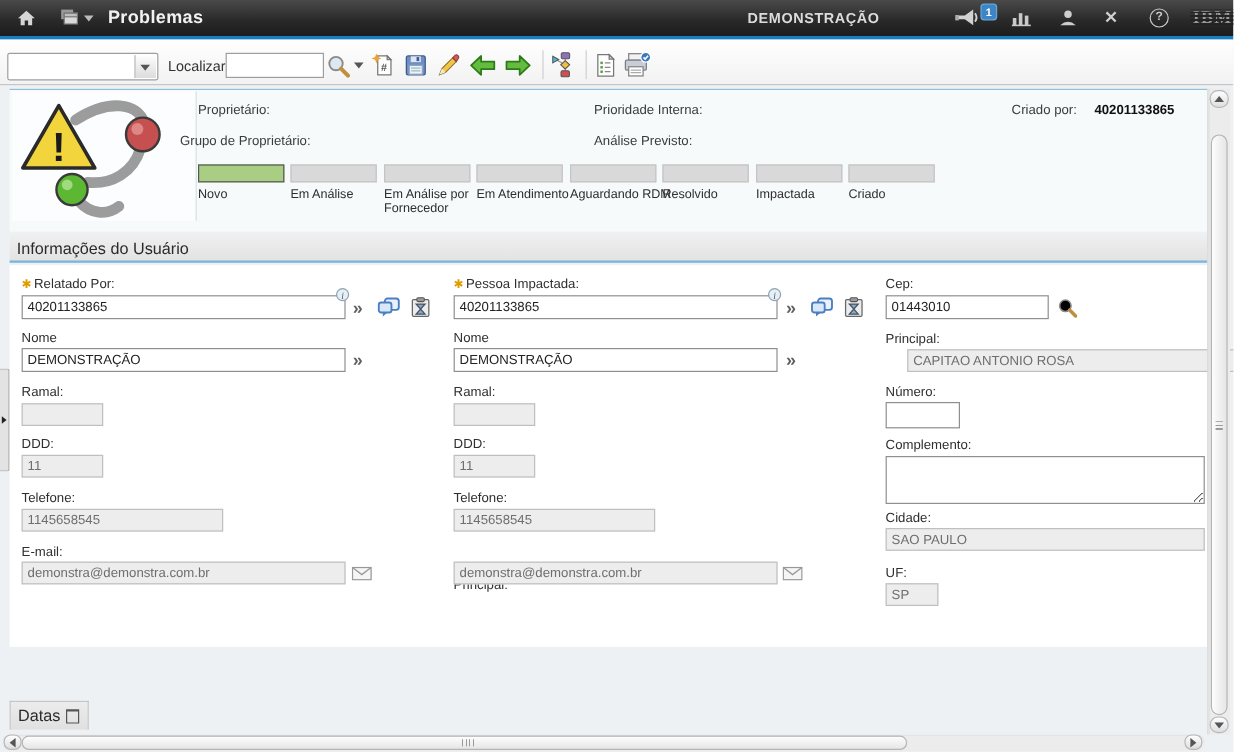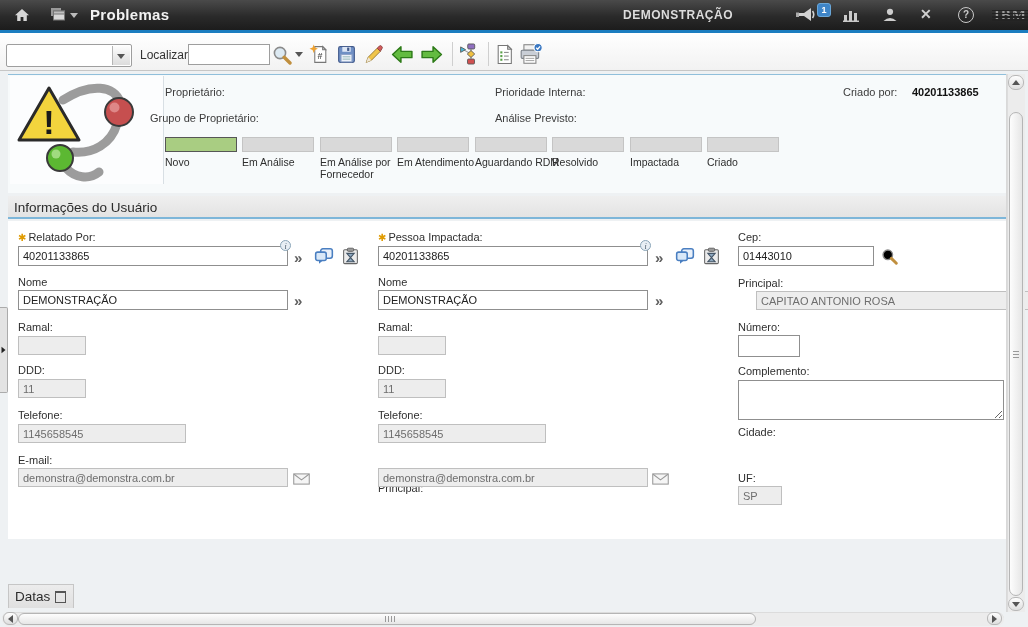--- a/index.html
+++ b/index.html
@@ -380,20 +380,21 @@
   <span class="f-label" style="left:738px;top:277px;">Principal:</span>
   <input class="f-input ro" readonly="" style="left: 756px; top: 291px; width: 278px; height: 19px;" value="CAPITAO ANTONIO ROSA">
 
   <span class="f-label" style="left:738px;top:321px;">Número:</span>
   <input class="f-input" style="left: 738px; top: 335px; width: 62px; height: 22px;" value="">
 
   <span class="f-label" style="left:738px;top:365px;">Complemento:</span>
   <textarea class="f-input" style="left: 738px; top: 380px; width: 266px; height: 40px;"></textarea>
 
   <span class="f-label" style="left:738px;top:426px;">Cidade:</span>
+  <input class="f-input ro" readonly="" style="left: 738px; top: 440px; width: 266px; height: 19px;" value="SAO PAULO">
 
   <span class="f-label" style="left:738px;top:472px;">UF:</span>
   <input class="f-input ro" readonly="" style="left: 738px; top: 486px; width: 44px; height: 19px;" value="SP">
 
 
   <div class="datas-tab">
     <span>Datas</span><span class="max-ico"></span>
   </div>
 
   <div class="right-edge"></div>

